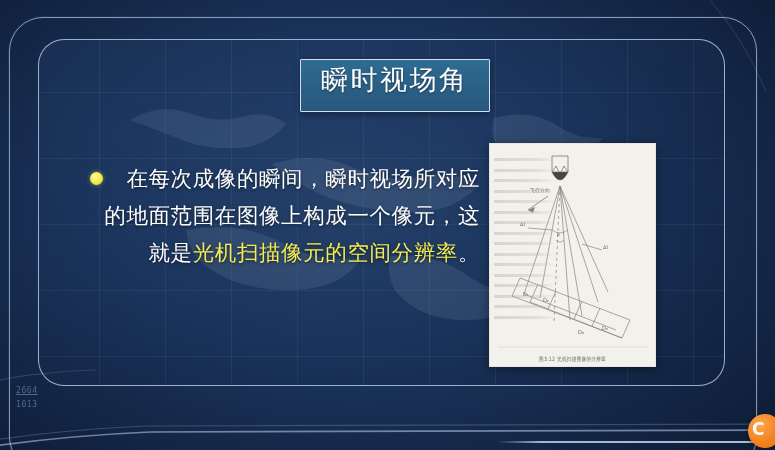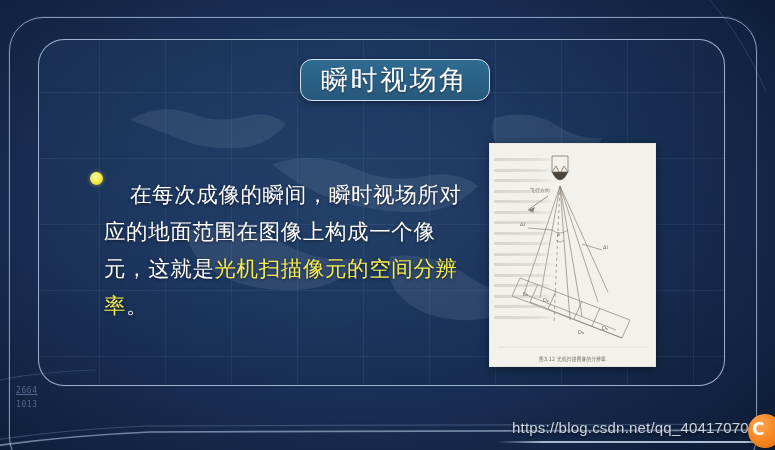--- a/index.html
+++ b/index.html
@@ -43,48 +43,49 @@
     background-image:
       linear-gradient(to right,rgba(150,180,215,.085) 1px,transparent 1px),
       linear-gradient(to bottom,rgba(150,180,215,.085) 1px,transparent 1px);
     background-size:66px 66px;
     background-position:-6px -14px;
   }
 
   
   .title-badge{
     position:absolute;left:300px;top:59px;
-    padding:6px 20px 7px 20px;
+    padding:6px 20px 18px 20px;
     background:linear-gradient(180deg,#2f6b92 0%,#2a6086 52%,#28597c 100%);
     border:1.4px solid #cfe0ef;
-    border-radius:12px;
+    border-radius:1px;
     box-shadow:0 2px 6px rgba(0,0,0,.35);
   }
   .title-text{
     color:#ffffff;font-size:27px;line-height:1;
     letter-spacing:2.5px;font-weight:500;
     text-shadow:0 1px 2px rgba(0,0,0,.45);
     white-space:nowrap;
   }
 
   
   .body-block{
     position:absolute;left:88px;top:160px;width:392px;
   }
   .bullet-dot{
     position:absolute;left:2px;top:12px;width:13px;height:13px;
     border-radius:50%;
     background:radial-gradient(circle at 38% 34%,#fdfba0 0%,#f5ec4e 48%,#e2cf2b 100%);
     box-shadow:0 0 4px rgba(245,236,78,.5);
   }
   .para{
-    margin:16px;color:#ffffff;
+    margin:0;color:#ffffff;
     font-size:21.5px;line-height:37px;letter-spacing:.6px;
     text-shadow:0 1px 3px rgba(0,0,0,.55);
     text-indent:26px;
+    text-align:right;
   }
   .hl{color:#f4ec53;text-shadow:0 1px 3px rgba(0,0,0,.6);}
 
   
   .figure-wrap{
     position:absolute;left:489px;top:143px;width:165px;height:222px;
     background:#f3f1ec;
     border:1px solid #e9e6df;
     box-shadow:0 2px 9px rgba(0,0,0,.42);
     overflow:hidden;
@@ -244,17 +245,16 @@
       </g>
       <line x1="8" y1="203" x2="158" y2="203" stroke="#ddd9d1" stroke-width=".8"></line>
     </svg>
     <div class="fig-caption">图3.12  光机扫描图像的分辨率</div>
   </div>
 
   <div class="counter c1">2664</div>
   <div class="counter c2">1013</div>
 
   <div class="wm-underline"></div>
-  <div class="watermark">https://blog.csdn.net/qq_40417070</div>
   <div class="wm-badge"></div>
   <div class="wm-badge-glyph">C</div>
 
 </div>
 
 </body></html>

